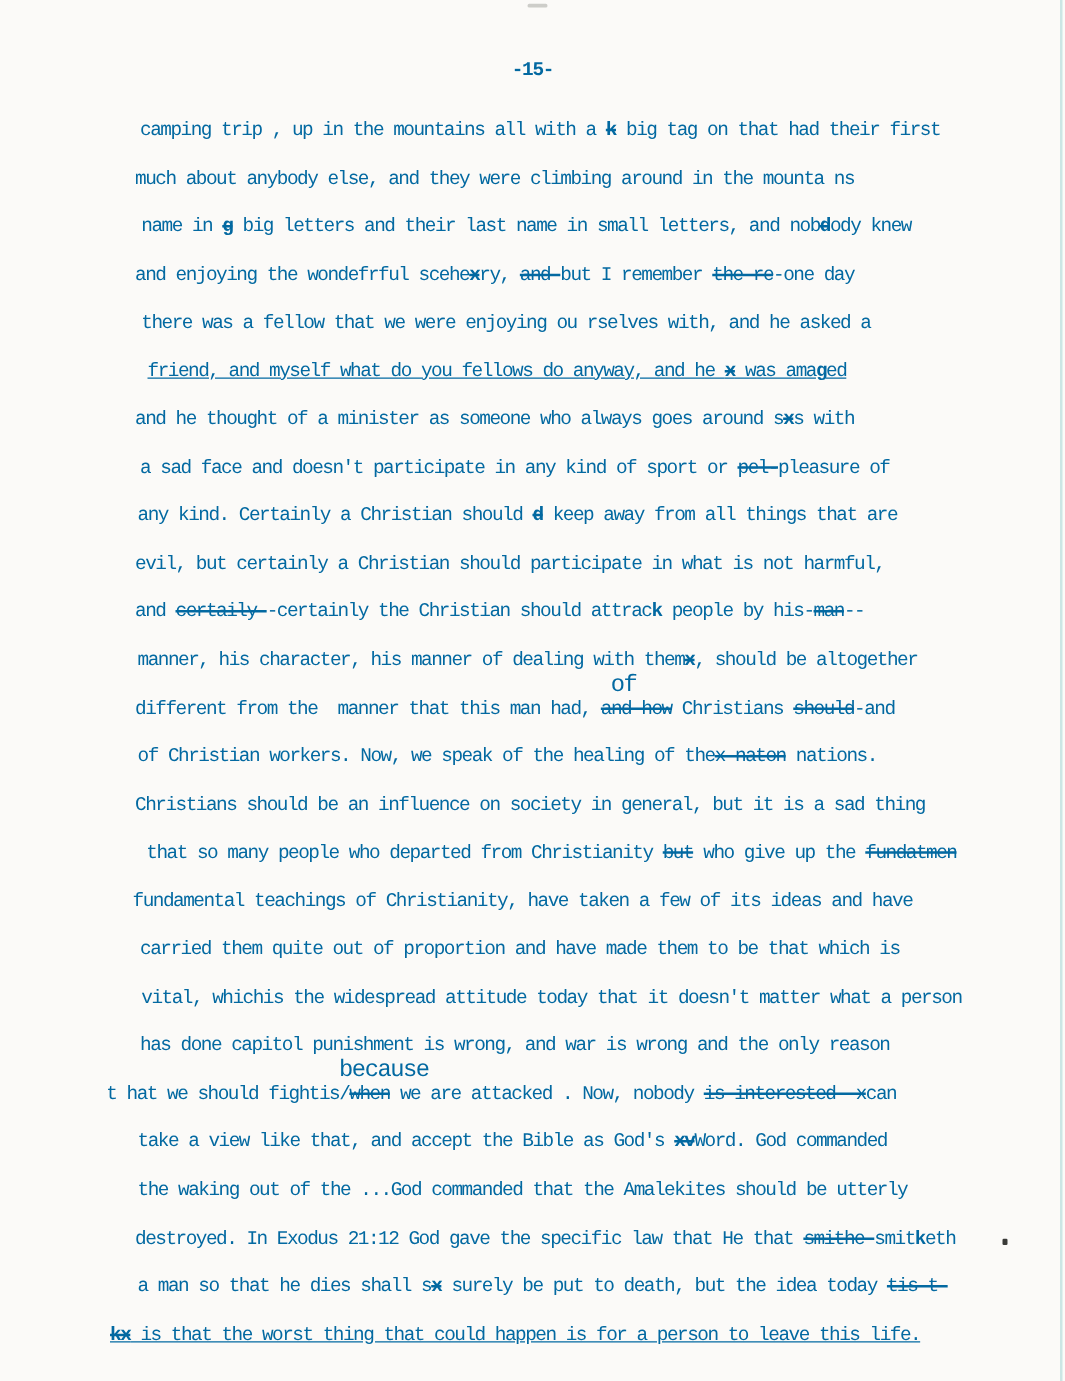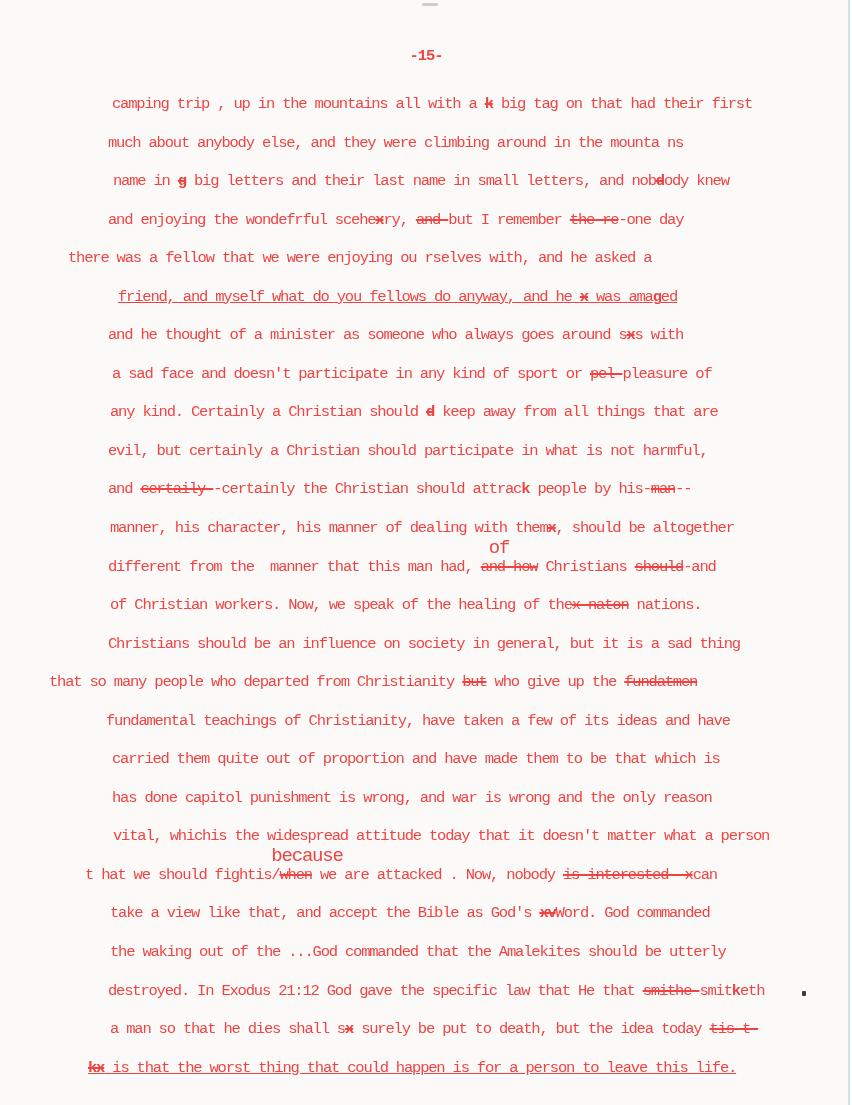--- a/index.html
+++ b/index.html
@@ -4,21 +4,21 @@
 <title>Typewritten Page -15-</title>
 <style>
   html, body { margin: 0; padding: 0; background: #e8e8e6; }
   .page {
     position: relative;
     width: 852px;
     height: 1105px;
     background: #fbfaf8;
     overflow: hidden;
     font-family: "Liberation Mono", "DejaVu Sans Mono", monospace;
-    color: #ef4444;
+    color: #0369a1;
   }
   .page-number {
     position: absolute;
     top: 47px;
     left: 0;
     width: 100%;
     text-align: center;
     font-size: 15.5px;
     letter-spacing: -1px;
     font-weight: bold;
@@ -79,36 +79,36 @@
   <div class="edge-line"></div>
   <div class="speck"></div>
 
   <div class="page-number">-15-</div>
 
   <div class="typewritten">
       <div class="line" style="margin-left: 112px;"><span>camping trip , up in the mountains all with a </span><span class="ov">k</span><span> big tag on that had their first</span></div>
       <div class="line" style="margin-left: 108px;"><span>much about anybody else, and they were climbing around in the mounta ns</span></div>
       <div class="line" style="margin-left: 113px;"><span>name in </span><span class="ov">g</span><span> big letters and their last name in small letters, and nob</span><span class="ov">d</span><span>ody knew</span></div>
       <div class="line" style="margin-left: 108px;"><span>and enjoying the wondefrful scehe</span><span class="ov">x</span><span>ry, </span><span class="st">and-</span><span>but I remember </span><span class="st">the-re</span><span>-one day</span></div>
-      <div class="line" style="margin-left: 68px;"><span>there was a fellow that we were enjoying ou rselves with, and he asked a</span></div>
+      <div class="line" style="margin-left: 113px;"><span>there was a fellow that we were enjoying ou rselves with, and he asked a</span></div>
       <div class="line" style="margin-left: 118px; text-decoration: underline;"><span>friend, and myself what do you fellows do anyway, and he </span><span class="ov">x</span><span> was ama</span><span class="ob">g</span><span>ed</span></div>
       <div class="line" style="margin-left: 108px;"><span>and he thought of a minister as someone who always goes around s</span><span class="ov">x</span><span>s with</span></div>
       <div class="line" style="margin-left: 112px;"><span>a sad face and doesn't participate in any kind of sport or </span><span class="st">pel-</span><span>pleasure of</span></div>
       <div class="line" style="margin-left: 110px;"><span>any kind. Certainly a Christian should </span><span class="ov">d</span><span> keep away from all things that are</span></div>
       <div class="line" style="margin-left: 108px;"><span>evil, but certainly a Christian should participate in what is not harmful,</span></div>
       <div class="line" style="margin-left: 108px;"><span>and </span><span class="st">certaily-</span><span>-certainly the Christian should attrac</span><span class="ob">k</span><span> people by his-</span><span class="st">man</span><span>--</span></div>
       <div class="line" style="margin-left: 110px;"><span>manner, his character, his manner of dealing with them</span><span class="ov">x</span><span>, should be altogether</span></div>
       <div class="line" style="margin-left: 108px;"><span class="insert" style="left: 380.7px;">of</span><span>different from the  manner that this man had, </span><span class="st">and-how</span><span> Christians </span><span class="st">should</span><span>-and</span></div>
       <div class="line" style="margin-left: 110px;"><span>of Christian workers. Now, we speak of the healing of the</span><span class="st">x-naton</span><span> nations.</span></div>
       <div class="line" style="margin-left: 108px;"><span>Christians should be an influence on society in general, but it is a sad thing</span></div>
-      <div class="line" style="margin-left: 49px;"><span>that so many people who departed from Christianity </span><span class="st">but</span><span> who give up the </span><span class="st">fundatmen</span></div>
+      <div class="line" style="margin-left: 117px;"><span>that so many people who departed from Christianity </span><span class="st">but</span><span> who give up the </span><span class="st">fundatmen</span></div>
       <div class="line" style="margin-left: 106px;"><span>fundamental teachings of Christianity, have taken a few of its ideas and have</span></div>
       <div class="line" style="margin-left: 112px; font-family: Liberation Mono, monospace;"><span>carried them quite out of proportion and have made them to be that which is</span></div>
+      <div class="line" style="margin-left: 113px;"><span>vital, whichis the widespread attitude today that it doesn't matter what a person</span></div>
       <div class="line" style="margin-left: 112px;"><span>has done capitol punishment is wrong, and war is wrong and the only reason</span></div>
-      <div class="line" style="margin-left: 113px;"><span>vital, whichis the widespread attitude today that it doesn't matter what a person</span></div>
       <div class="line" style="margin-left: 85px;"><span class="insert" style="left: 186.3px;">because</span><span>t hat we should fightis/</span><span class="st">when</span><span> we are attacked . Now, nobody </span><span class="st">is interested--x</span><span>can</span></div>
       <div class="line" style="margin-left: 110px;"><span>take a view like that, and accept the Bible as God's </span><span class="ov">xv</span><span>Word. God commanded</span></div>
       <div class="line" style="margin-left: 110px;"><span>the waking out of the ...God commanded that the Amalekites should be utterly</span></div>
       <div class="line" style="margin-left: 108px;"><span>destroyed. In Exodus 21:12 God gave the specific law that He that </span><span class="st">smithe-</span><span>smit</span><span class="ob">k</span><span>eth</span></div>
       <div class="line" style="margin-left: 110px;"><span>a man so that he dies shall s</span><span class="ov">x</span><span> surely be put to death, but the idea today </span><span class="st">tis-t-</span></div>
       <div class="line" style="margin-left: 88px; text-decoration: underline;"><span class="ov">kx</span><span> is that the worst thing that could happen is for a person to leave this life.</span></div>
     </div>
 </div>
 
 </body></html>

